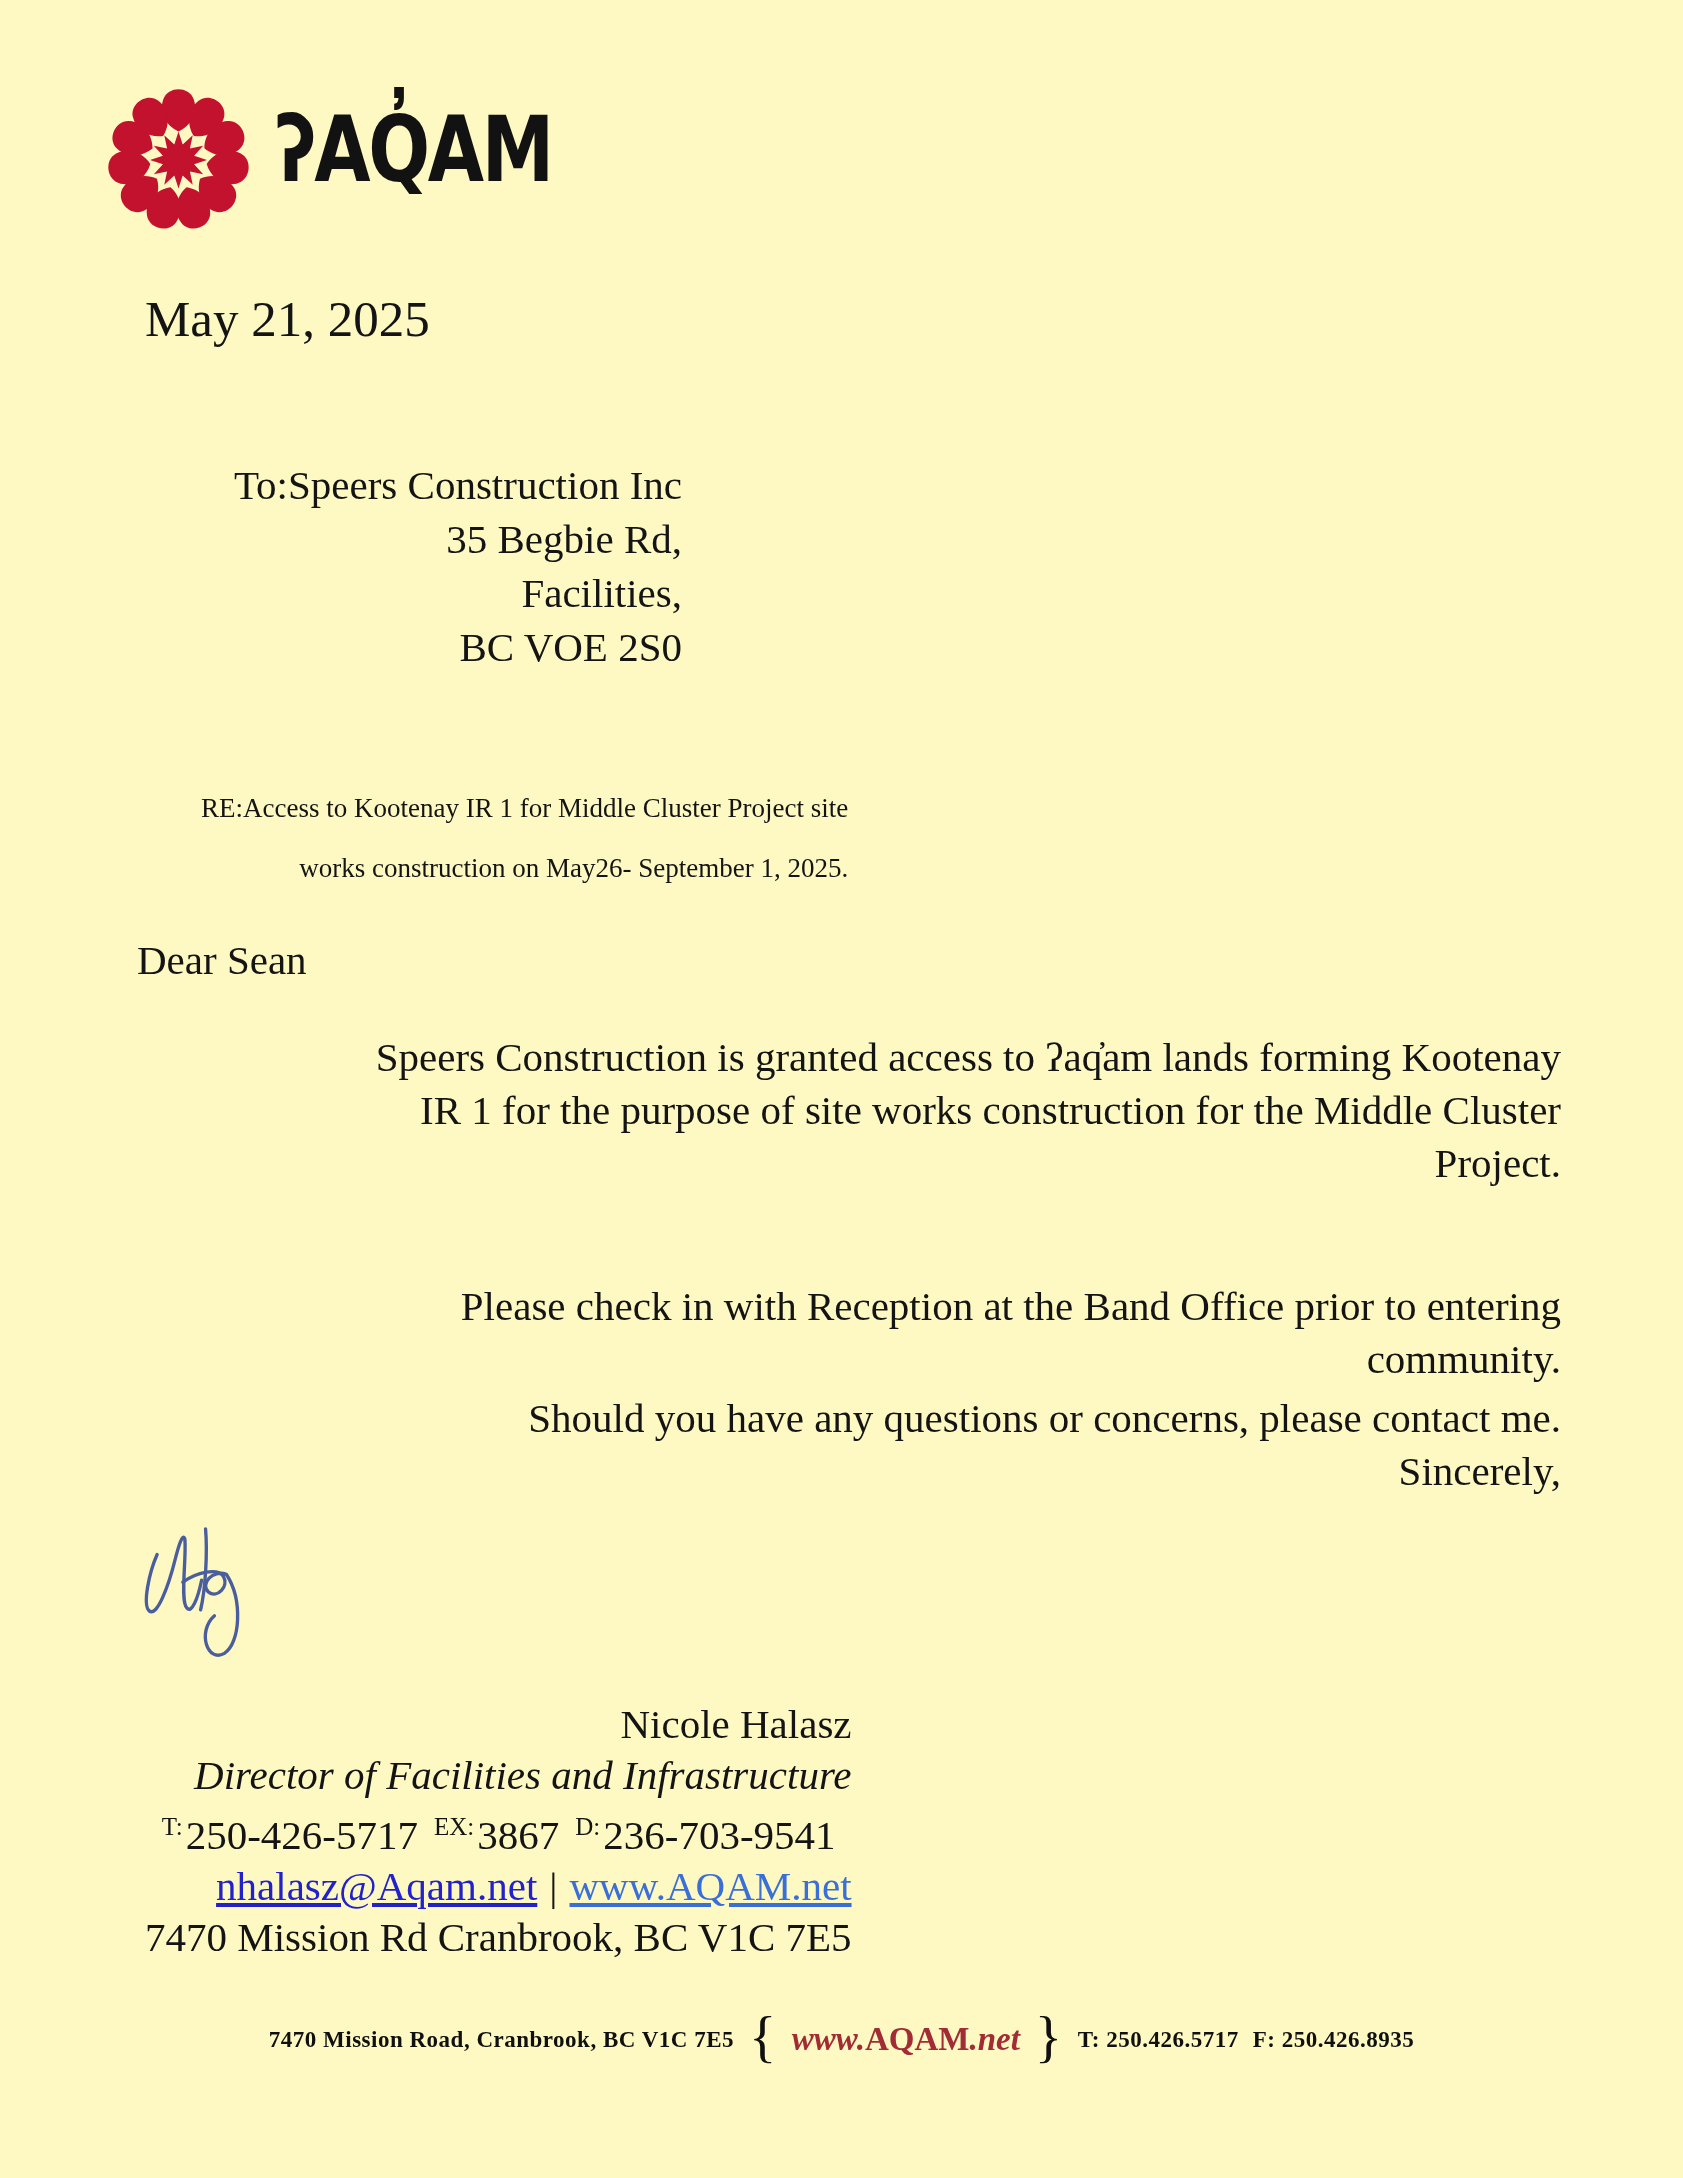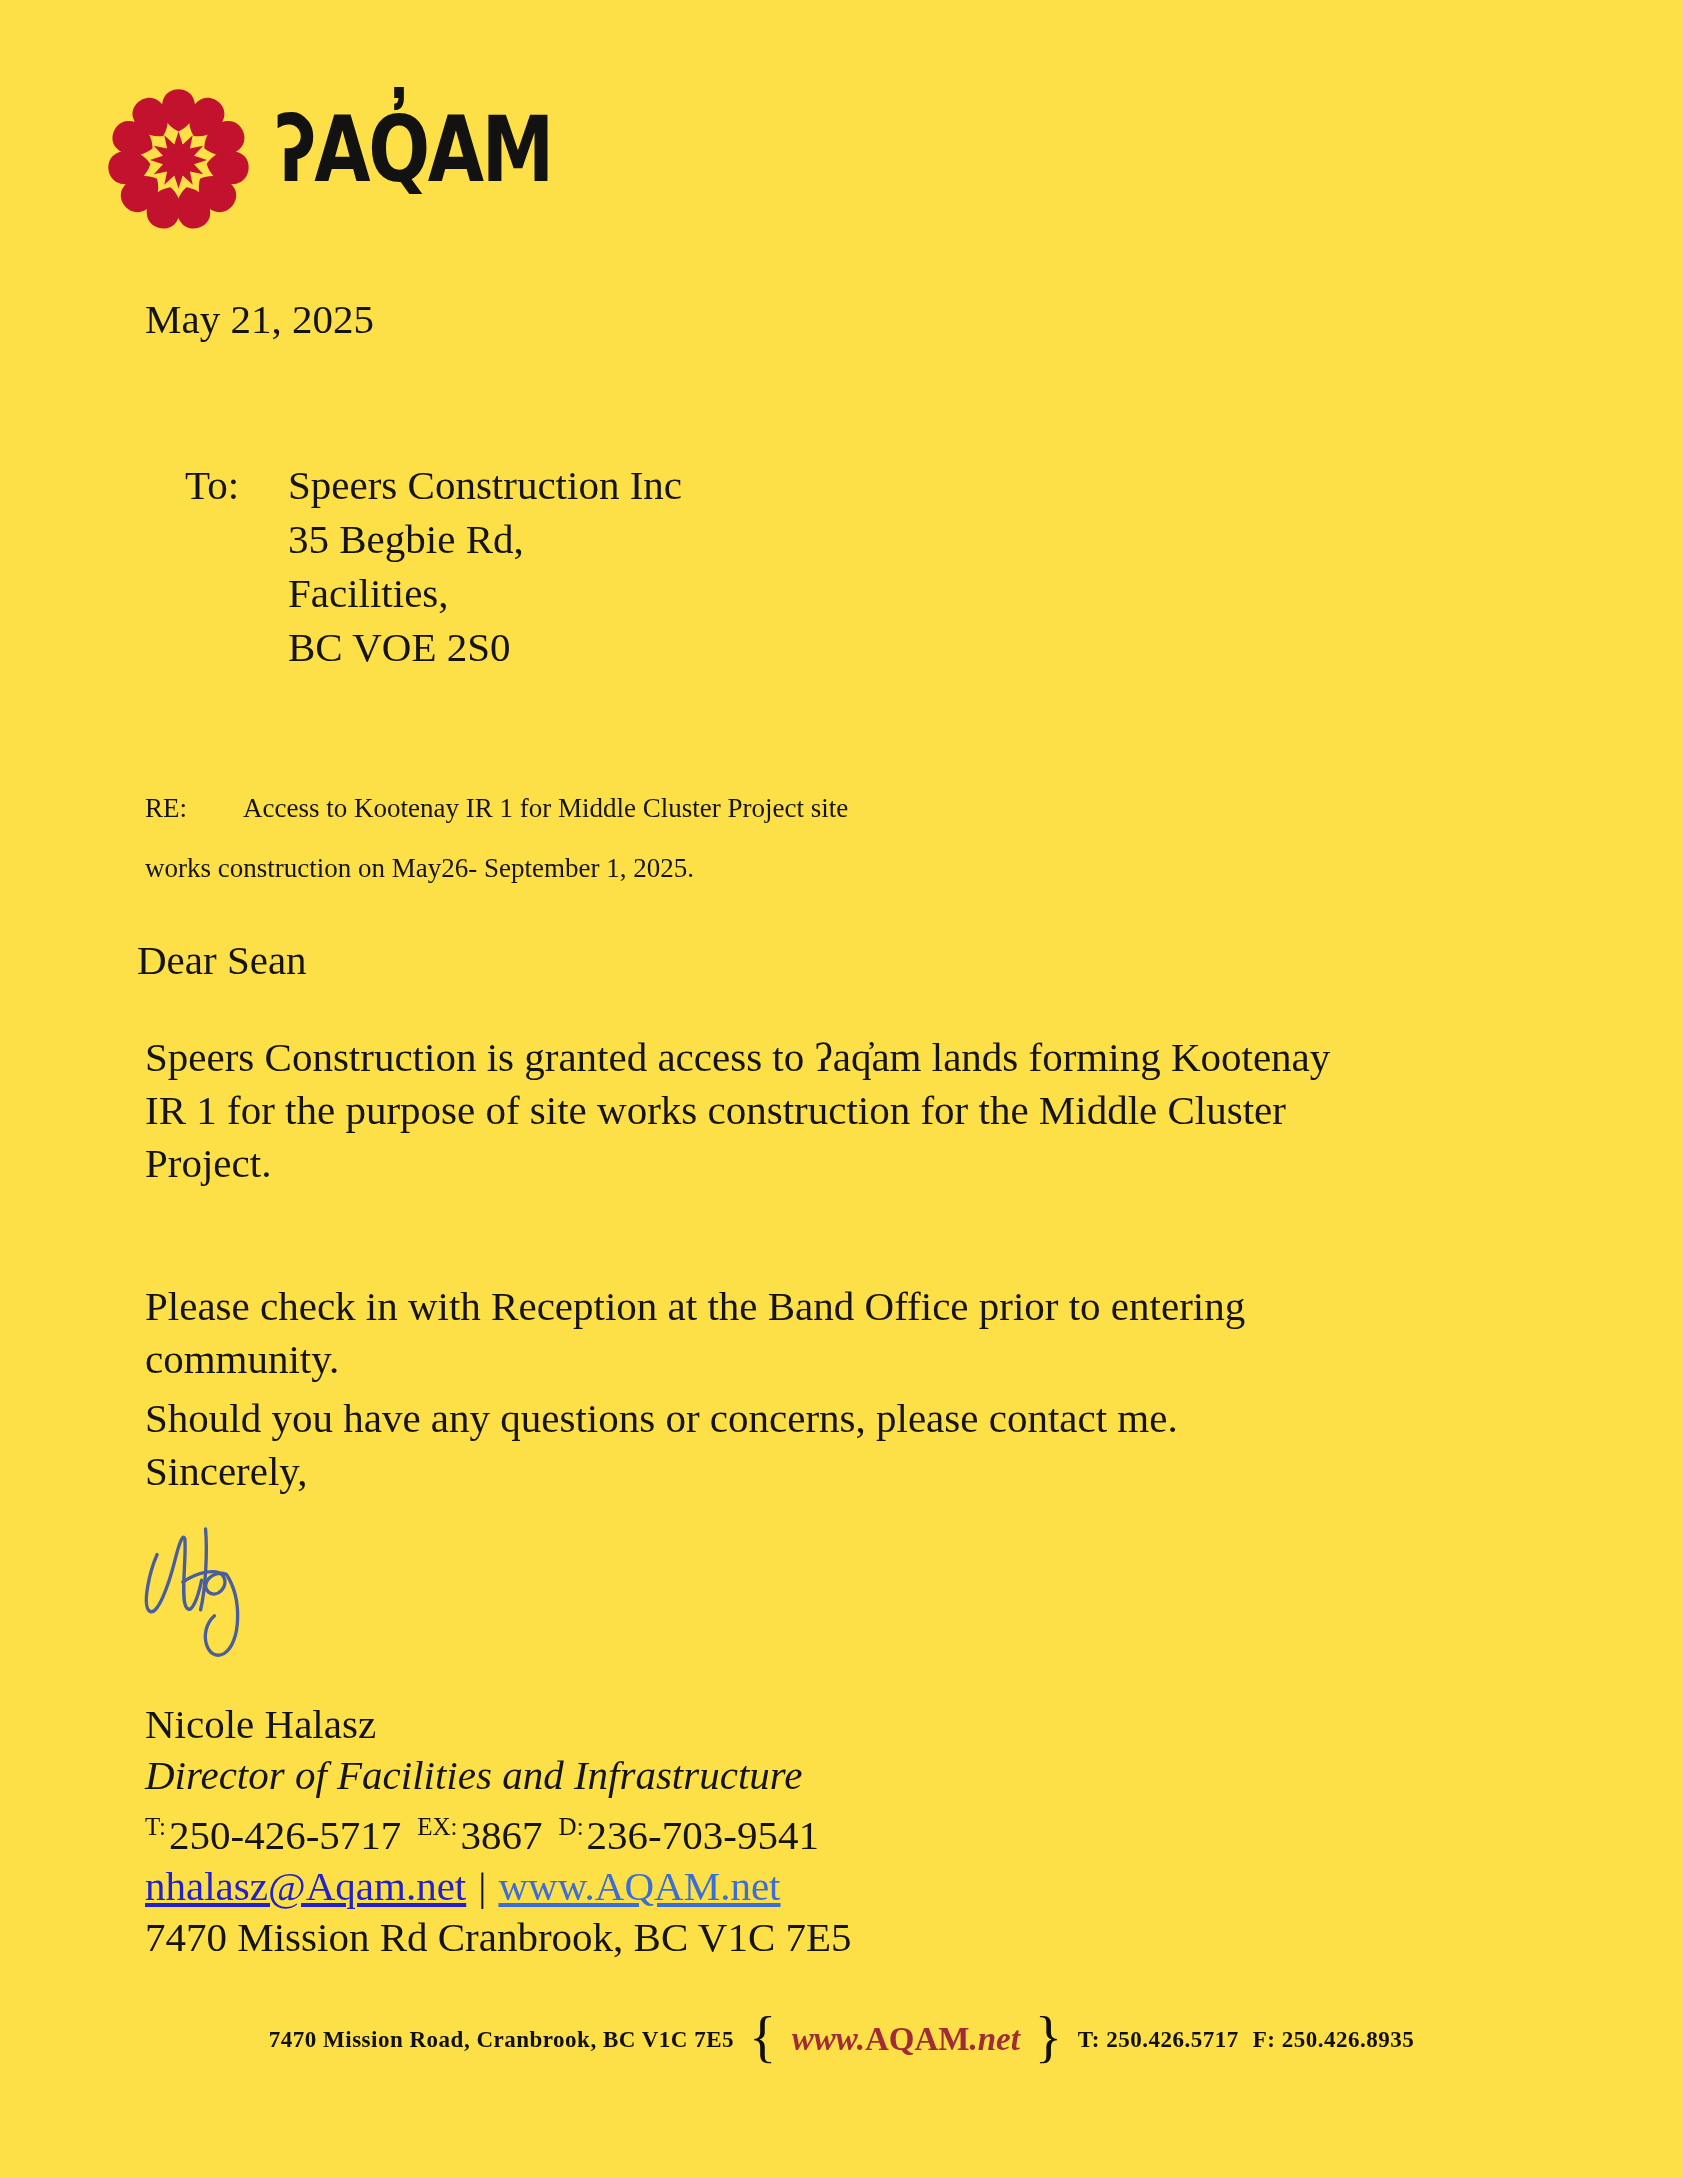--- a/index.html
+++ b/index.html
@@ -1,30 +1,31 @@
 <!DOCTYPE html>
 <html><head>
 <meta charset="utf-8">
 <style>
   html,body { margin:0; padding:0; background:#ffffff; }
   .page {
-    position:relative; width:1683px; height:2178px; background:#fde047;
+    position:relative; width:1683px; height:2178px; background:#fef9c3;
     font-family:"Liberation Serif","DejaVu Serif",serif; color:#141414;
     overflow:hidden;
+    text-align:right;
   }
   
   .letterhead { position:absolute; left:102px; top:85px; display:flex; align-items:center; gap:20px; }
   .org-name {
     font-family:"DejaVu Sans","Liberation Sans",sans-serif;
     font-weight:bold; font-size:91px; line-height:1; letter-spacing:-3px;
     transform:scaleX(.8); transform-origin:left center; color:#121212;
     margin-top:-22px; white-space:nowrap;
   }
   
-  .date { position:absolute; left:145px; top:293px; font-size:41px; line-height:53px; }
+  .date { position:absolute; left:145px; top:293px; font-size:51px; line-height:53px; }
   
   .to-block { position:absolute; left:145px; top:458px; font-size:41px; line-height:54px; display:flex; }
   .to-label { width:103px; flex:0 0 auto;margin-left:40px; }
   
   .re-block { position:absolute; left:145px; top:778px; font-size:27px; line-height:60px; }
   .re-line1 { display:flex; }
   .re-label { width:98px; flex:0 0 auto; }
   
   .salutation { position:absolute; left:137px; top:934px; font-size:41px; line-height:53px; }
   .para { position:absolute; left:145px; width:1416px; font-size:41px; line-height:53px; white-space:pre-line; }

